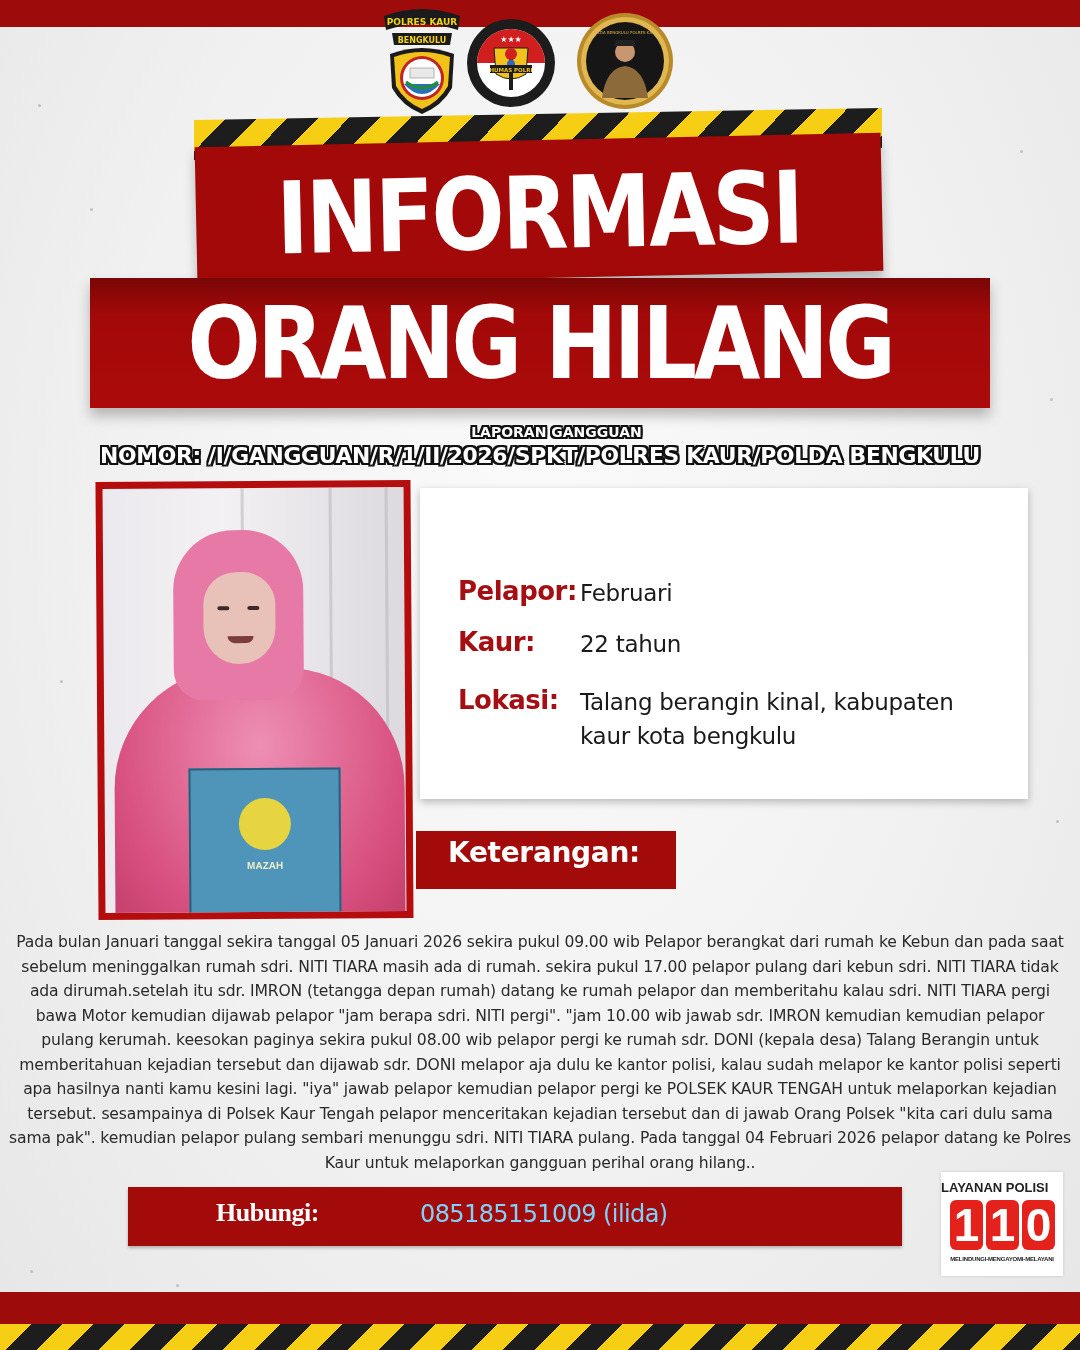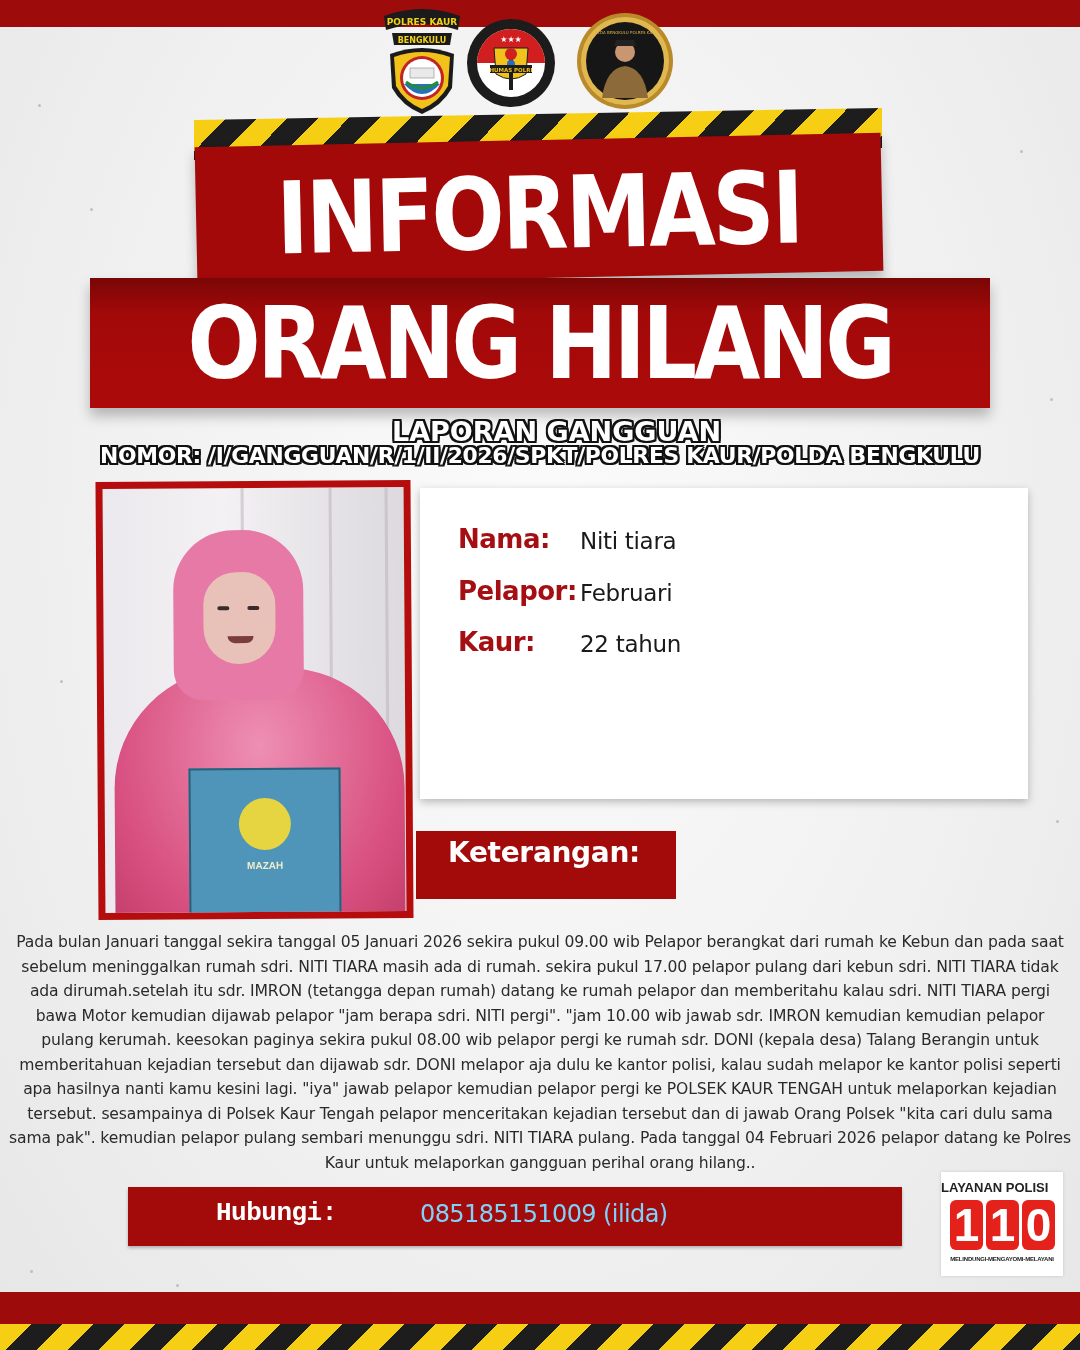--- a/index.html
+++ b/index.html
@@ -55,21 +55,21 @@
     
     .report { position: absolute; left: 0; top: 420px; width: 1080px; text-align: center; }
     .report-line {
       font-family: "DejaVu Sans", sans-serif; font-weight: bold; color: #fff;
       -webkit-text-stroke: 0;
       text-shadow:
         2px 0 0 #111, -2px 0 0 #111, 0 2px 0 #111, 0 -2px 0 #111,
         2px 2px 0 #111, -2px -2px 0 #111, 2px -2px 0 #111, -2px 2px 0 #111;
       line-height: 24px; white-space: nowrap;
     }
-    .report-line.l1 { font-size: 27px; padding-left: 33px; }
+    .report-line.l1 { font-size: 14px; padding-left: 33px; }
     .report-line.l2 { font-size: 21px; letter-spacing: -.3px; transform: scaleX(1.04); }
 
     
     .photo {
       position: absolute; left: 97px; top: 481px; width: 315px; height: 438px;
       border: 7px solid #b50d0d; transform: rotate(-.4deg);
       background:
         linear-gradient(180deg, transparent 0 55%, rgba(0,0,0,0) 55%),
         linear-gradient(90deg, #ece9ee 0%, #f3f1f3 40%, #dcd9df 100%);
       overflow: hidden;
@@ -107,40 +107,40 @@
       width: 122px; font-family: "DejaVu Sans", sans-serif; font-weight: bold;
       font-size: 26px; color: #a50f14; letter-spacing: -.5px;
     }
     .info-value {
       font-family: "DejaVu Sans", sans-serif; font-size: 23px; color: #1a1a1a;
       line-height: 34px; letter-spacing: -.3px; width: 400px;
     }
 
     
     .ket {
-      position: absolute; left: 416px; top: 831px; width: 260px; height: 68px;
+      position: absolute; left: 416px; top: 831px; width: 260px; height: 58px;
       background: #a30b0b; color: #fff;
       font-family: "DejaVu Sans", sans-serif; font-weight: bold; font-size: 28px;
       padding-left: 32px; line-height: 44px; letter-spacing: -.3px;
     }
 
     
     .desc {
       position: absolute; left: 8px; top: 930px; width: 1064px;
       text-align: center; font-family: "DejaVu Sans", sans-serif;
       font-size: 15.6px; line-height: 24.5px; color: #2a2a2a; letter-spacing: -.15px;
     }
 
     
     .contact {
       position: absolute; left: 128px; top: 1187px; width: 774px; height: 59px;
       background: #a30b0b; box-shadow: 0 2px 3px rgba(0,0,0,.25);
     }
     .contact-label {
-      position: absolute; left: 88px; top: 11px; font-family: Liberation Mono, monospace;
+      position: absolute; left: 88px; top: 11px; font-family: Liberation Serif, serif;
       font-weight: bold; font-size: 26px; color: #fff; letter-spacing: -.5px; text-align: right;
     }
     .contact-value {
       position: absolute; left: 292px; top: 13px; font-family: "DejaVu Sans", sans-serif;
       font-size: 24px; color: #7dd3fc; letter-spacing: -.6px;
     }
 
     
     .badge {
       position: absolute; left: 941px; top: 1172px; width: 122px; height: 104px;
@@ -238,31 +238,31 @@
     <div class="eye" style="left:44px;top:34px"></div>
     <div class="mouth"></div>
   </div>
   <div class="book">
     <div class="emblem"></div>
     <div class="book-label">MAZAH</div>
   </div>
 </div>
 
 <div class="info-card">
-  <div class="info-row" style="top:36px">
-    <div class="info-label">Nama:</div>
-    <div class="info-value">Niti tiara</div>
-  </div>
   <div class="info-row" style="top:88px">
     <div class="info-label">Pelapor:</div>
     <div class="info-value">Februari</div>
   </div>
   <div class="info-row" style="top:139px">
     <div class="info-label">Kaur:</div>
     <div class="info-value">22 tahun</div>
+  </div>
+  <div class="info-row" style="top:197px">
+    <div class="info-label">Lokasi:</div>
+    <div class="info-value" style="width:390px">Talang berangin kinal, kabupaten kaur kota bengkulu</div>
   </div>
 </div>
 
 <div class="ket">Keterangan:</div>
 <div class="desc">Pada bulan Januari tanggal sekira tanggal 05 Januari 2026 sekira pukul 09.00 wib Pelapor berangkat dari rumah ke Kebun dan pada saat sebelum meninggalkan rumah sdri. NITI TIARA masih ada di rumah. sekira pukul 17.00 pelapor pulang dari kebun sdri. NITI TIARA tidak ada dirumah.setelah itu sdr. IMRON (tetangga depan rumah) datang ke rumah pelapor dan memberitahu kalau sdri. NITI TIARA pergi bawa Motor kemudian dijawab pelapor "jam berapa sdri. NITI pergi". "jam 10.00 wib jawab sdr. IMRON kemudian kemudian pelapor pulang kerumah. keesokan paginya sekira pukul 08.00 wib pelapor pergi ke rumah sdr. DONI (kepala desa) Talang Berangin untuk memberitahuan kejadian tersebut dan dijawab sdr. DONI melapor aja dulu ke kantor polisi, kalau sudah melapor ke kantor polisi seperti apa hasilnya nanti kamu kesini lagi. "iya" jawab pelapor kemudian pelapor pergi ke POLSEK KAUR TENGAH untuk melaporkan kejadian tersebut. sesampainya di Polsek Kaur Tengah pelapor menceritakan kejadian tersebut dan di jawab Orang Polsek "kita cari dulu sama sama pak". kemudian pelapor pulang sembari menunggu sdri. NITI TIARA pulang. Pada tanggal 04 Februari 2026 pelapor datang ke Polres Kaur untuk melaporkan gangguan perihal orang hilang..</div>
 
 <div class="contact">
   <div class="contact-label">Hubungi:</div>
   <div class="contact-value">085185151009 (ilida)</div>
 </div>

